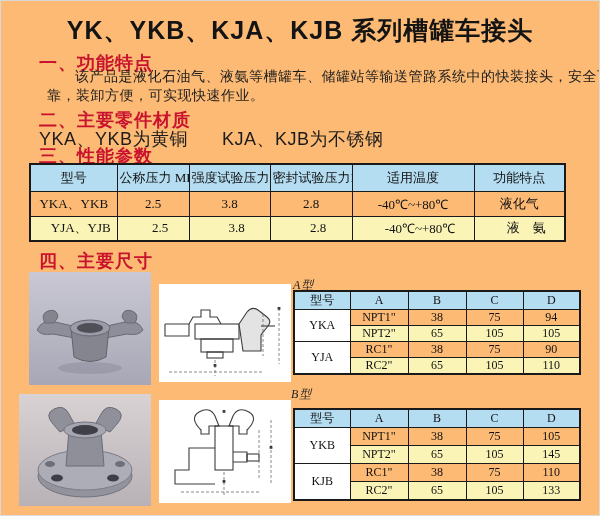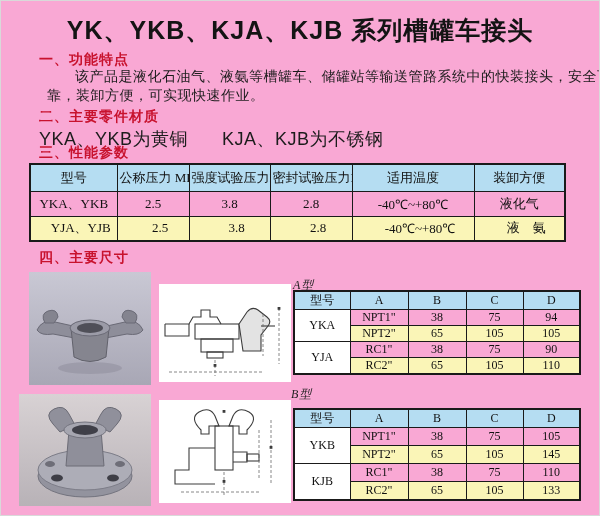--- a/index.html
+++ b/index.html
@@ -1,27 +1,27 @@
 <!DOCTYPE html>
 <html><head>
 <meta charset="utf-8">
 <style>
   * { margin:0; padding:0; box-sizing:border-box; }
   body { background:#eee; font-family:"Liberation Sans", sans-serif; }
   .page {
-    position:relative; width:600px; height:516px; background:#f9a8d4;
+    position:relative; width:600px; height:516px; background:#fdba74;
     border:1px solid #d9d9d9; overflow:hidden;
   }
   .title {
     position:absolute; top:13px; left:0; width:100%; text-align:center;
     font-size:25px; font-weight:bold; color:#141414; letter-spacing:1px;
     font-family:"Liberation Sans", sans-serif;
   }
   .sec-heading {
-    position:absolute; font-size:14px; font-weight:bold; color:#c8122e;
+    position:absolute; font-size:18px; font-weight:bold; color:#c8122e;
     letter-spacing:1px; white-space:nowrap;
   }
   .body-text {
     position:absolute; left:10px; top:66px; width:584px;
     font-size:14px; line-height:19px; color:#1c1c1c; text-indent:28px;
     letter-spacing:0.5px;
     margin-left:36px;
   }
   .materials-line {
     position:absolute; left:38px; top:126px; font-size:18px; color:#1c1c1c;
@@ -91,21 +91,21 @@
         <col style="width:122px">
         <col style="width:91px">
     </colgroup>
     <tbody>
         <tr>
       <th>型号</th>
       <th>公称压力 MPa</th>
       <th>强度试验压力MPa</th>
       <th>密封试验压力MPa</th>
       <th>适用温度</th>
-      <th>装卸方便</th>
+      <th>功能特点</th>
     </tr>
     <tr>
       <td>YKA、YKB</td>
       <td>2.5</td>
       <td>3.8</td>
       <td>2.8</td>
       <td>-40℃~+80℃</td>
       <td>液化气</td>
     </tr>
     <tr class="row-yellow">

